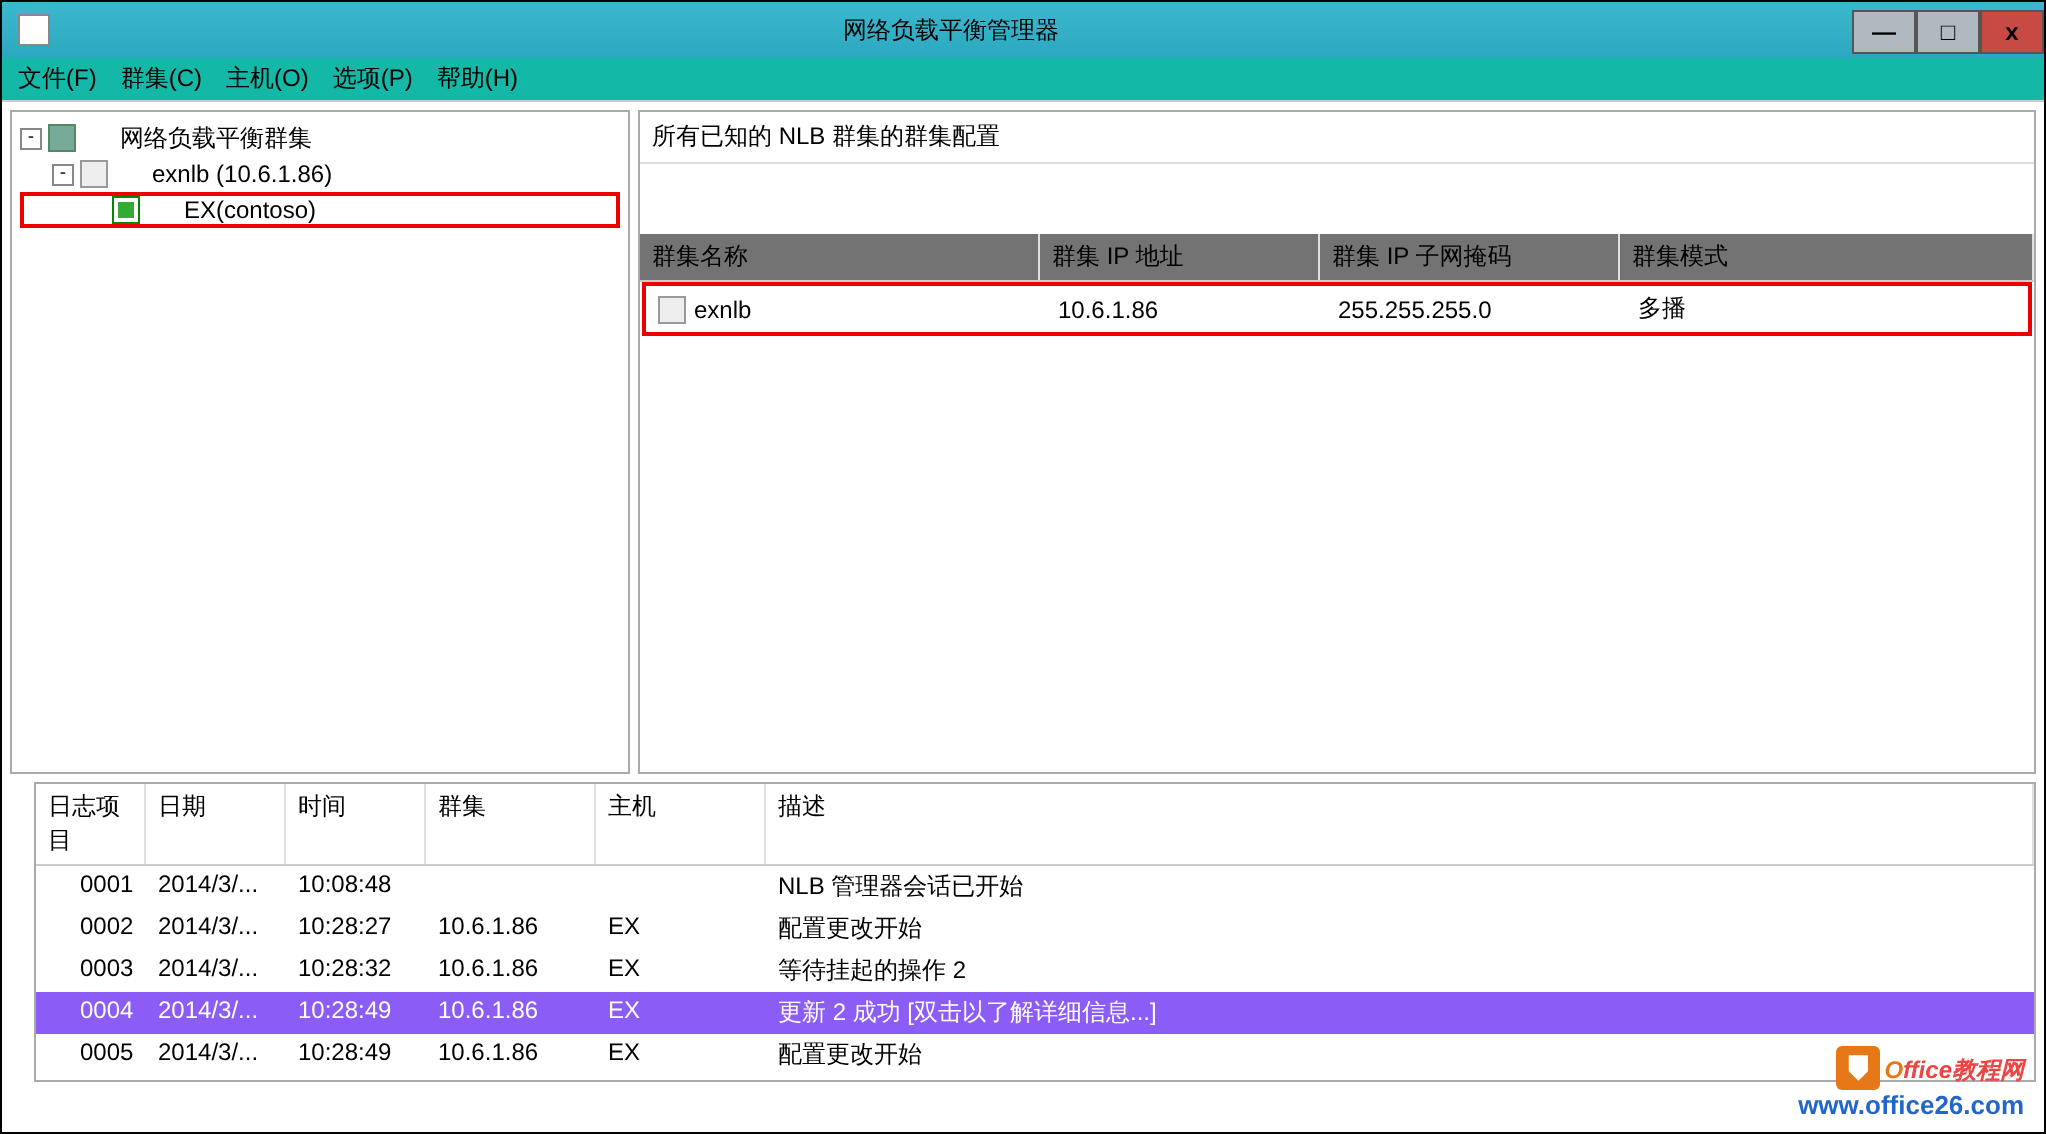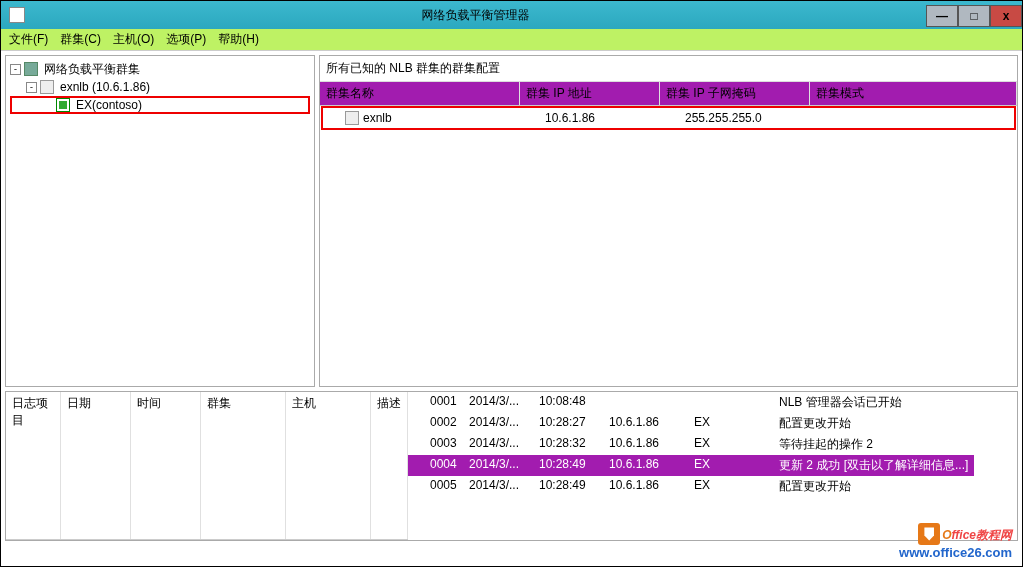--- a/index.html
+++ b/index.html
@@ -7,65 +7,65 @@
     
     .titlebar { background: linear-gradient(#3cb8ce, #2ba8bf); height: 28px; display: flex; align-items: center; position: relative; }
     .titlebar-icon { width: 16px; height: 16px; margin-left: 8px; background: #fff; border: 1px solid #888; }
     .titlebar-title { flex: 1; text-align: center; color: #000; font-size: 12px; }
     .titlebar-btns { display: flex; }
     .titlebar-btn { width: 32px; height: 22px; border: 1px solid #555; display: flex; align-items: center; justify-content: center; font-weight: bold; font-family: Arial; margin-top: 2px; }
     .btn-min { background: #b0b8c0; }
     .btn-max { background: #b0b8c0; }
     .btn-close { background: #c84a44; color: #000; }
     
-    .menubar { background: #bef264; height: 22px; border-bottom: 1px solid #ccc; display: flex; align-items: center; padding-left: 8px; gap: 12px; }
+    .menubar { background: #14b8a6; height: 22px; border-bottom: 1px solid #ccc; display: flex; align-items: center; padding-left: 8px; gap: 12px; }
     .menu-item { cursor: default; }
     
     .content { display: flex; height: 340px; padding: 4px; gap: 4px; }
     
     .tree-panel { width: 310px; border: 1px solid #aaa; background: #fff; padding: 4px; overflow: auto; }
     .tree-item { display: flex; align-items: center; height: 18px; white-space: nowrap; }
     .tree-toggle { width: 11px; height: 11px; border: 1px solid #888; display: inline-flex; align-items: center; justify-content: center; font-size: 9px; line-height: 1; margin-right: 3px; cursor: pointer; font-family: monospace; }
     .tree-icon { width: 14px; height: 14px; margin-right: 4px; display: inline-block; }
     .tree-icon.cluster { background: #7a9; border: 1px solid #586; }
     .tree-icon.node { background: #eee; border: 1px solid #999; }
     .tree-icon.host { background: #3a3; border: 1px solid #080; box-shadow: inset 0 0 0 2px #fff; }
     .tree-level1 { padding-left: 16px; }
     .tree-level2 { padding-left: 44px; }
-    .tree-text { padding: 1px 2px; }
+    .tree-text { padding: 1px 2px; margin-left: 16px; }
     .highlight-red { border: 2px solid #e00; }
     
     .detail-panel { flex: 1; border: 1px solid #aaa; background: #fff; display: flex; flex-direction: column; }
     .detail-header { padding: 4px 6px; border-bottom: 1px solid #ddd; }
     .detail-table { flex: 1; }
-    .detail-thead { display: flex; border-bottom: 1px solid #ccc; background: #a21caf; }
+    .detail-thead { display: flex; border-bottom: 1px solid #ccc; background: #737373; margin-top: 35px; }
     .detail-th { padding: 3px 6px; border-right: 1px solid #e0e0e0; }
     .detail-th:nth-child(1) { width: 200px; }
     .detail-th:nth-child(2) { width: 140px; }
     .detail-th:nth-child(3) { width: 150px; }
     .detail-th:nth-child(4) { flex: 1; }
-    .detail-row { display: flex; padding: 2px 16px; }
+    .detail-row { display: flex; padding: 2px 0; }
     .detail-cell { padding: 1px 6px; display: flex; align-items: center; }
     .detail-cell:nth-child(1) { width: 200px; }
     .detail-cell:nth-child(2) { width: 140px; }
     .detail-cell:nth-child(3) { width: 150px; }
     .detail-cell:nth-child(4) { flex: 1; }
     .cluster-row-highlight { border: 2px solid #e00; margin: 0 1px; }
     
-    .log-panel { border: 1px solid #aaa; margin: 0 4px 4px 4px; height: 150px; background: #fff; display: flex; flex-direction: row; }
+    .log-panel { border: 1px solid #aaa; margin: 0 4px 4px 16px; height: 150px; background: #fff; display: flex; flex-direction: column; }
     .log-thead { display: flex; border-bottom: 1px solid #ccc; }
     .log-th { padding: 3px 6px; border-right: 1px solid #e0e0e0; }
     .log-th.c1 { width: 55px; }
     .log-th.c2 { width: 70px; }
     .log-th.c3 { width: 70px; }
     .log-th.c4 { width: 85px; }
     .log-th.c5 { width: 85px; }
     .log-th.c6 { flex: 1; }
     .log-row { display: flex; justify-content: space-between; }
-    .log-row.selected { background: #a21caf; color: #fff; }
+    .log-row.selected { background: #8b5cf6; color: #fff; }
     .log-cell { padding: 2px 6px; }
     .log-cell.c1 { width: 55px; padding-left: 22px; }
     .log-cell.c2 { width: 70px; }
     .log-cell.c3 { width: 70px; }
     .log-cell.c4 { width: 85px; }
     .log-cell.c5 { width: 85px; }
     .log-cell.c6 { flex: 1; }
     
     .watermark { position: absolute; right: 10px; bottom: 6px; text-align: right; pointer-events: none; }
     .watermark .line1 { font-size: 18px; font-weight: bold; font-style: italic; }
@@ -123,20 +123,21 @@
         <div class="detail-th">群集 IP 子网掩码</div>
         <div class="detail-th">群集模式</div>
       </div>
       <div class="detail-row cluster-row-highlight">
         <div class="detail-cell">
           <span class="tree-icon node" style="margin-right:4px"></span>
           <span>exnlb</span>
         </div>
         <div class="detail-cell">10.6.1.86</div>
         <div class="detail-cell">255.255.255.0</div>
+        <div class="detail-cell">多播</div>
       </div>
     </div>
   </div>
 </div>
 
 <div class="log-panel">
   <div class="log-thead">
     <div class="log-th c1">日志项目</div>
     <div class="log-th c2">日期</div>
     <div class="log-th c3">时间</div>

